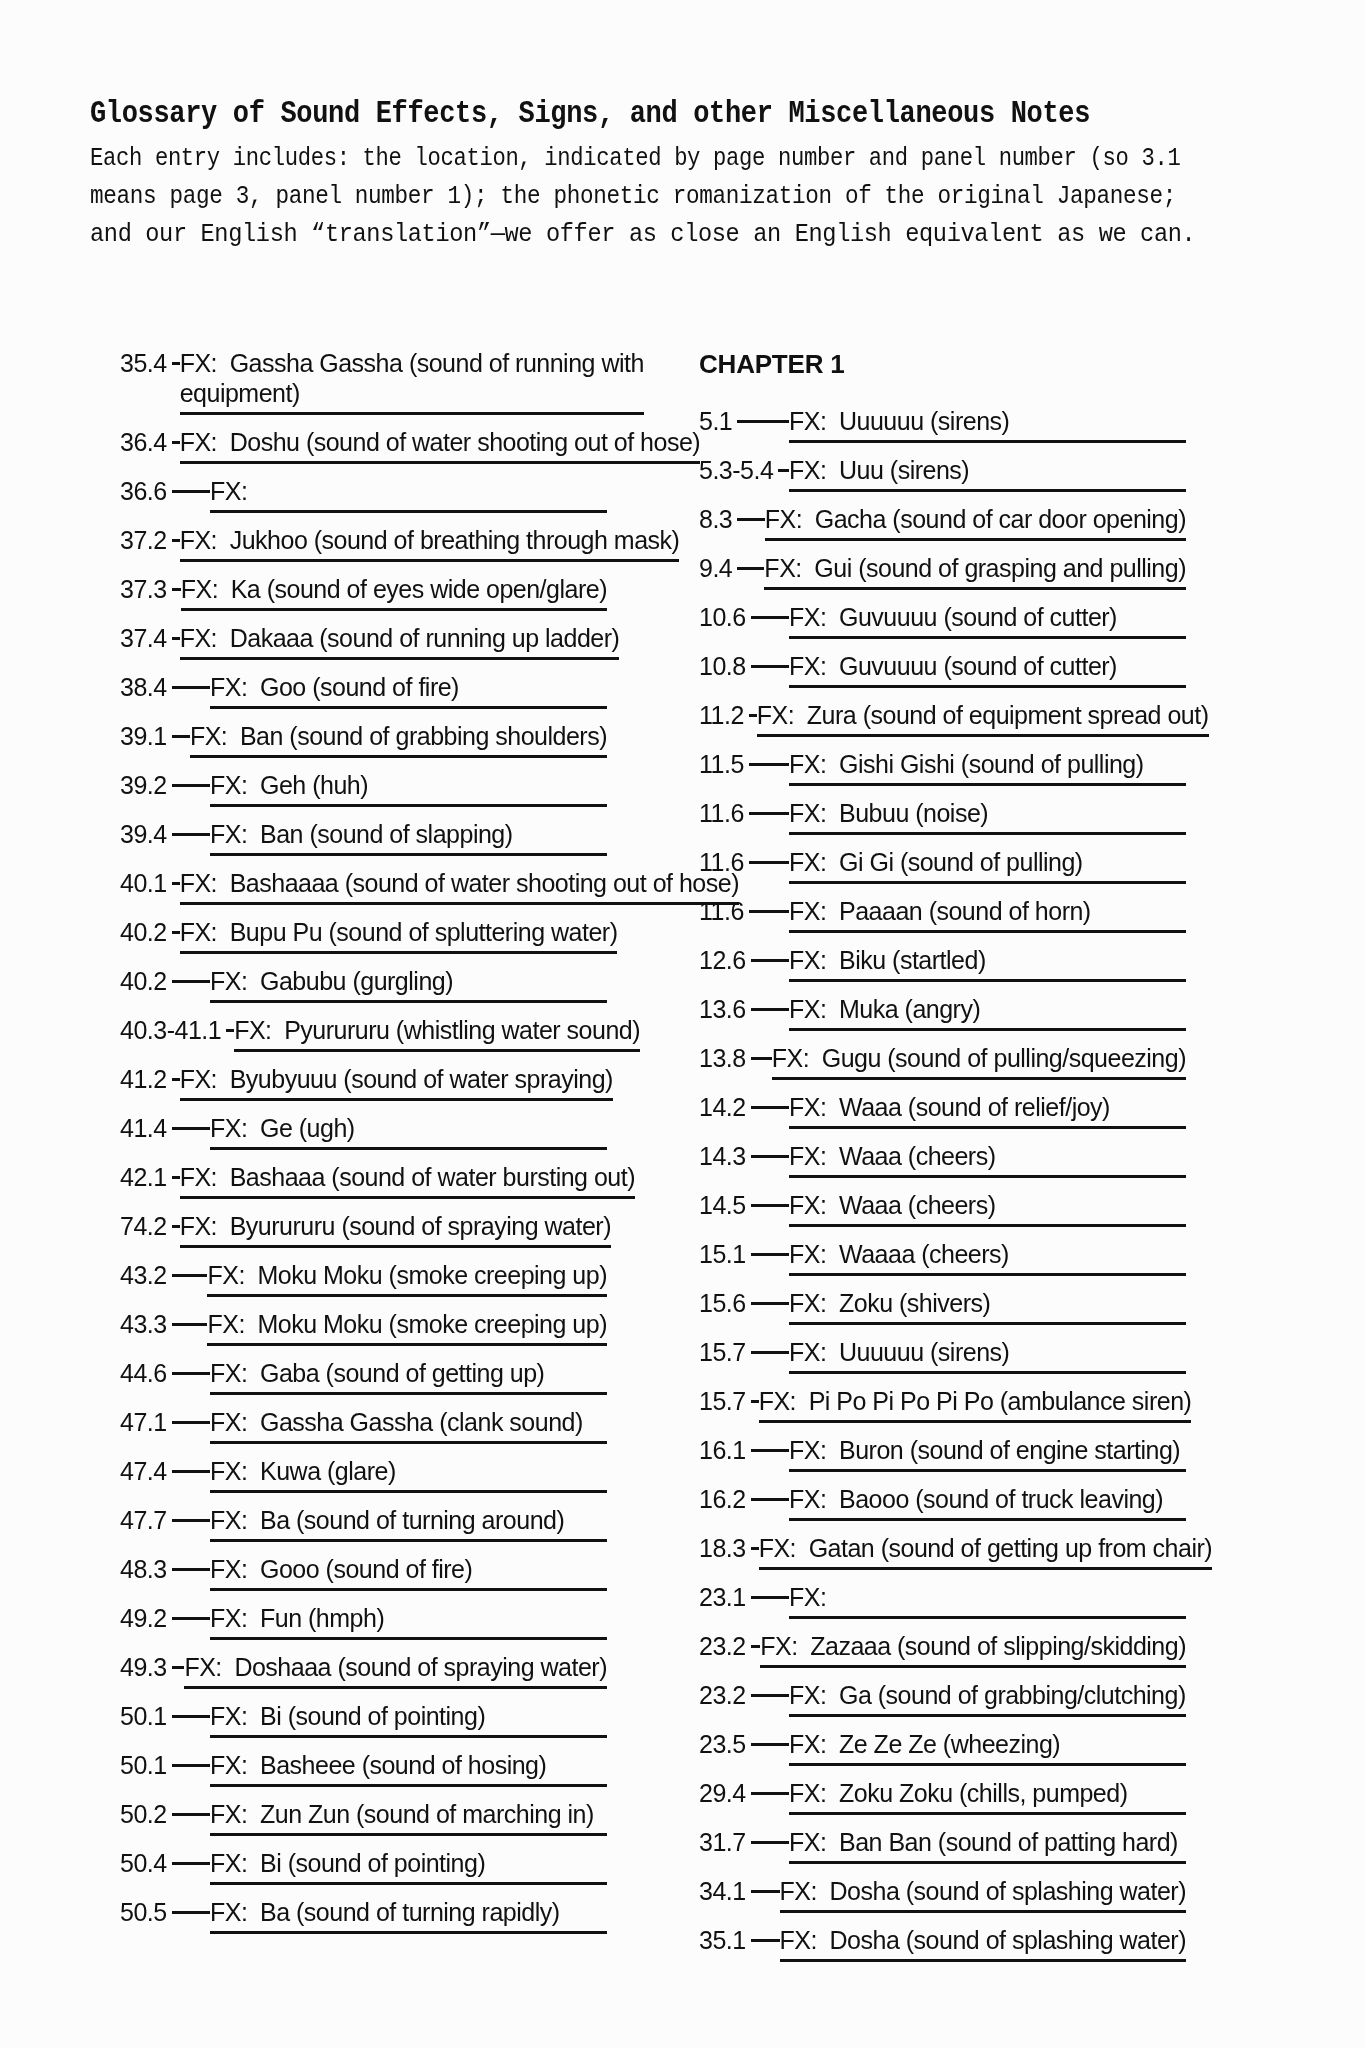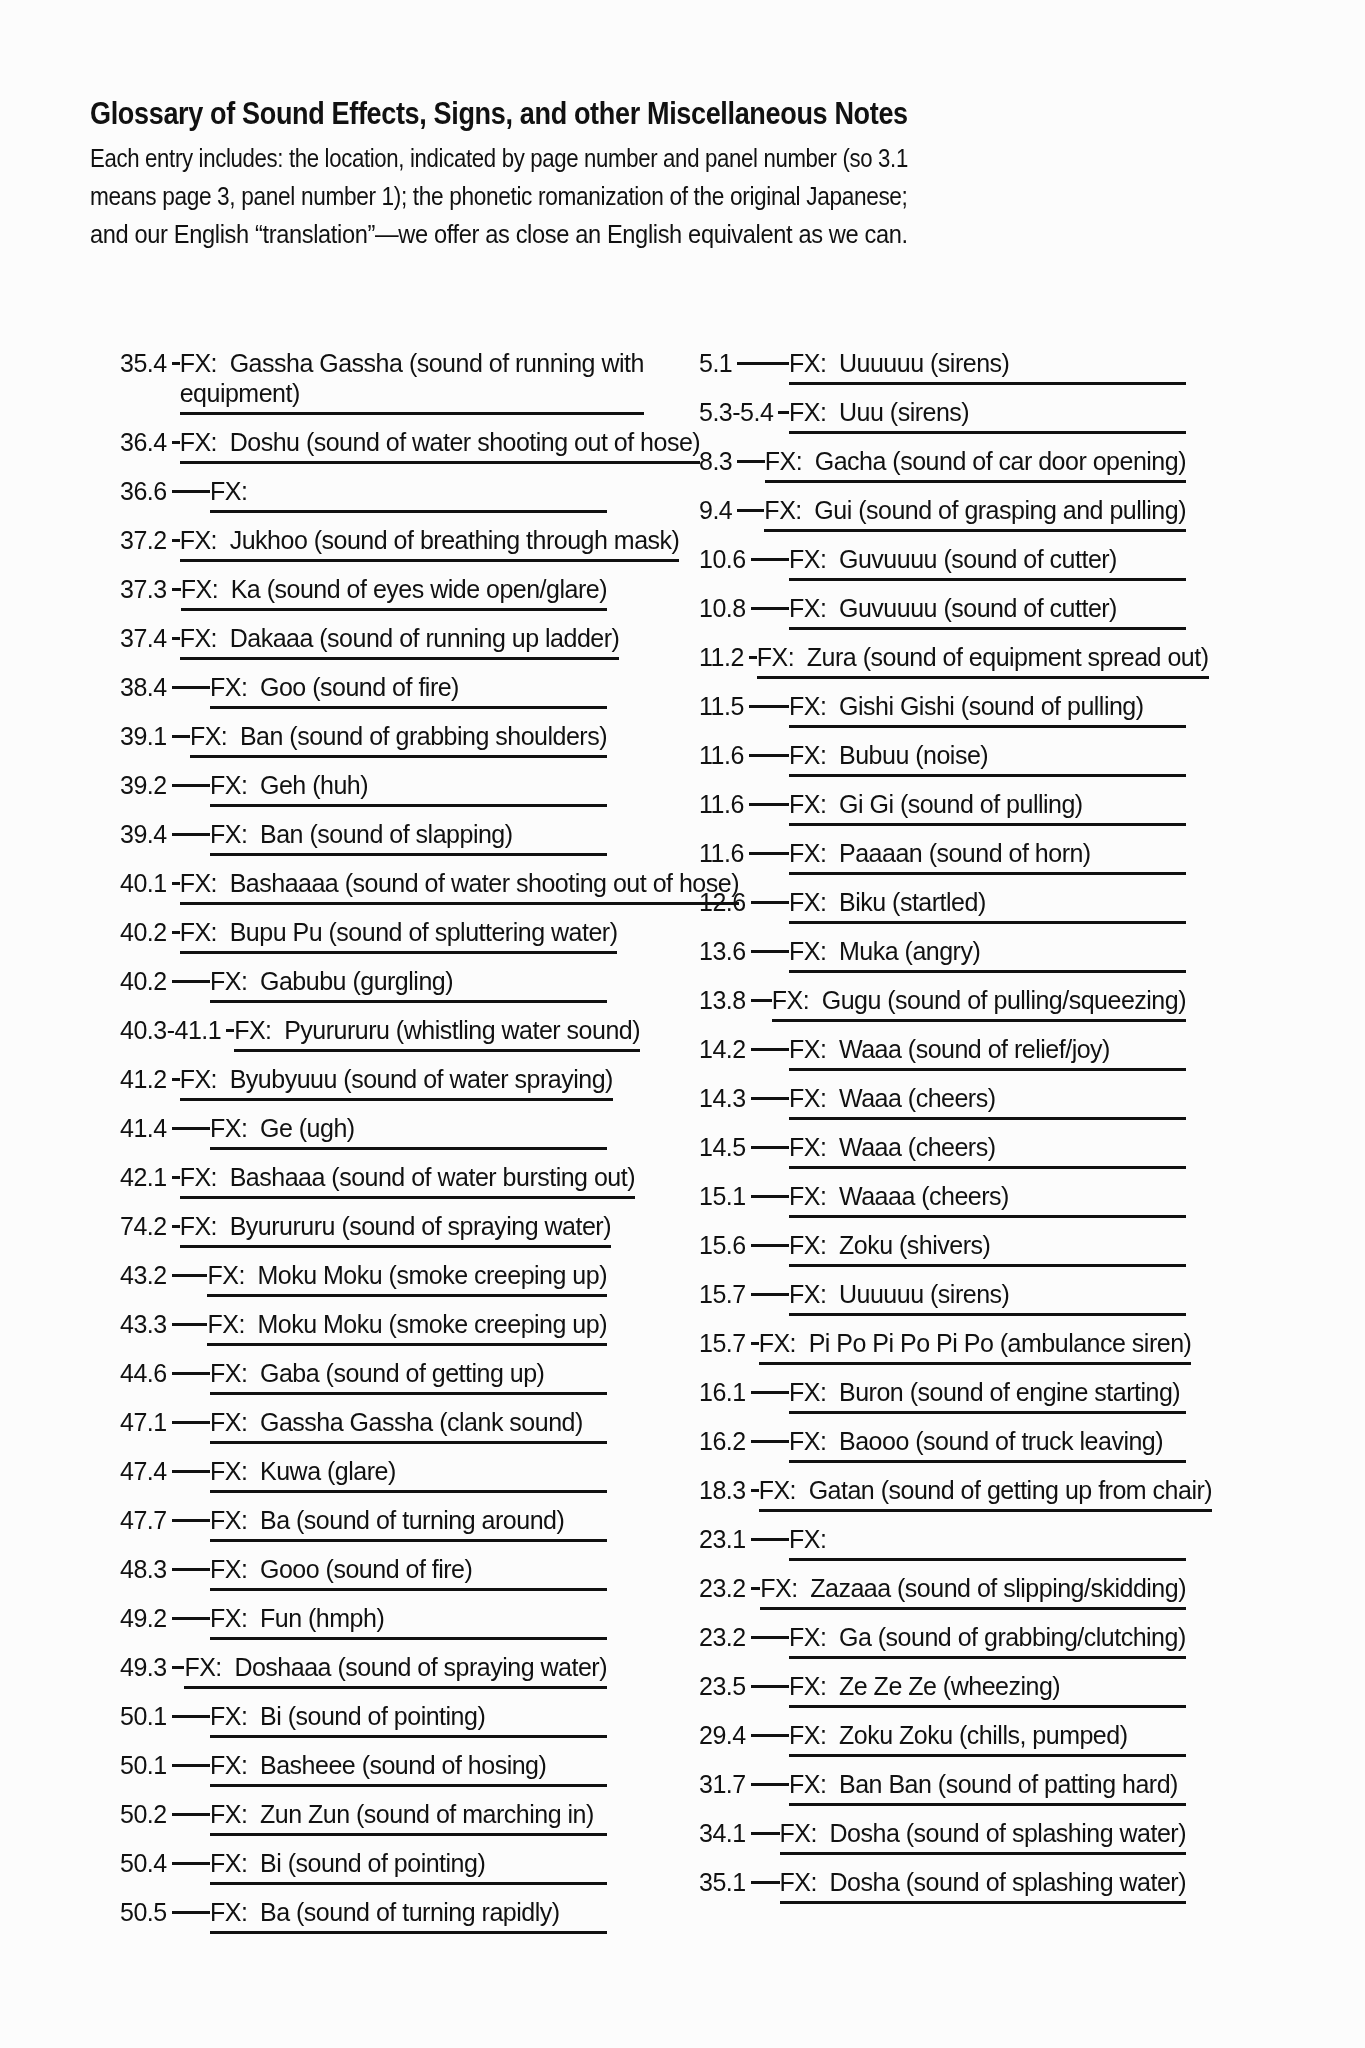--- a/index.html
+++ b/index.html
@@ -4,21 +4,21 @@
 <style>
   html, body { margin: 0; padding: 0; }
   body {
     width: 1365px; height: 2048px;
     background: #fcfcfc;
     color: #111;
     font-family: "Liberation Sans", sans-serif;
     position: relative;
     overflow: hidden;
   }
-  .header-block { position: absolute; left: 90px; top: 94px; width: 818px; }
+  .header-block { position: absolute; left: 90px; top: 94px; width: 818px; font-family: Liberation Mono, monospace; }
   .title {
     font-size: 31px; font-weight: bold; line-height: 40px;
     letter-spacing: -0.5px;
   }
   .intro { margin-top: 5px; }
   .fitline {
     white-space: nowrap;
     transform-origin: 0 50%;
     letter-spacing: -0.4px;
   }
@@ -390,20 +390,21 @@
       <div class="line1">
         <span class="fx">FX:</span>
         <span class="txt-line">Ba (sound of turning rapidly)</span>
       </div>
     </div>
   </div>
     </div>
 </div>
 
 <div class="column col-right">
+  <div class="chapter-header">CHAPTER 1</div>
   <div class="entries">
       <div class="entry">
     <span class="loc">5.1</span>
     <span class="leader"></span>
     <div class="content">
       <div class="line1">
         <span class="fx">FX:</span>
         <span class="txt-line">Uuuuuu (sirens)</span>
       </div>
     </div>

